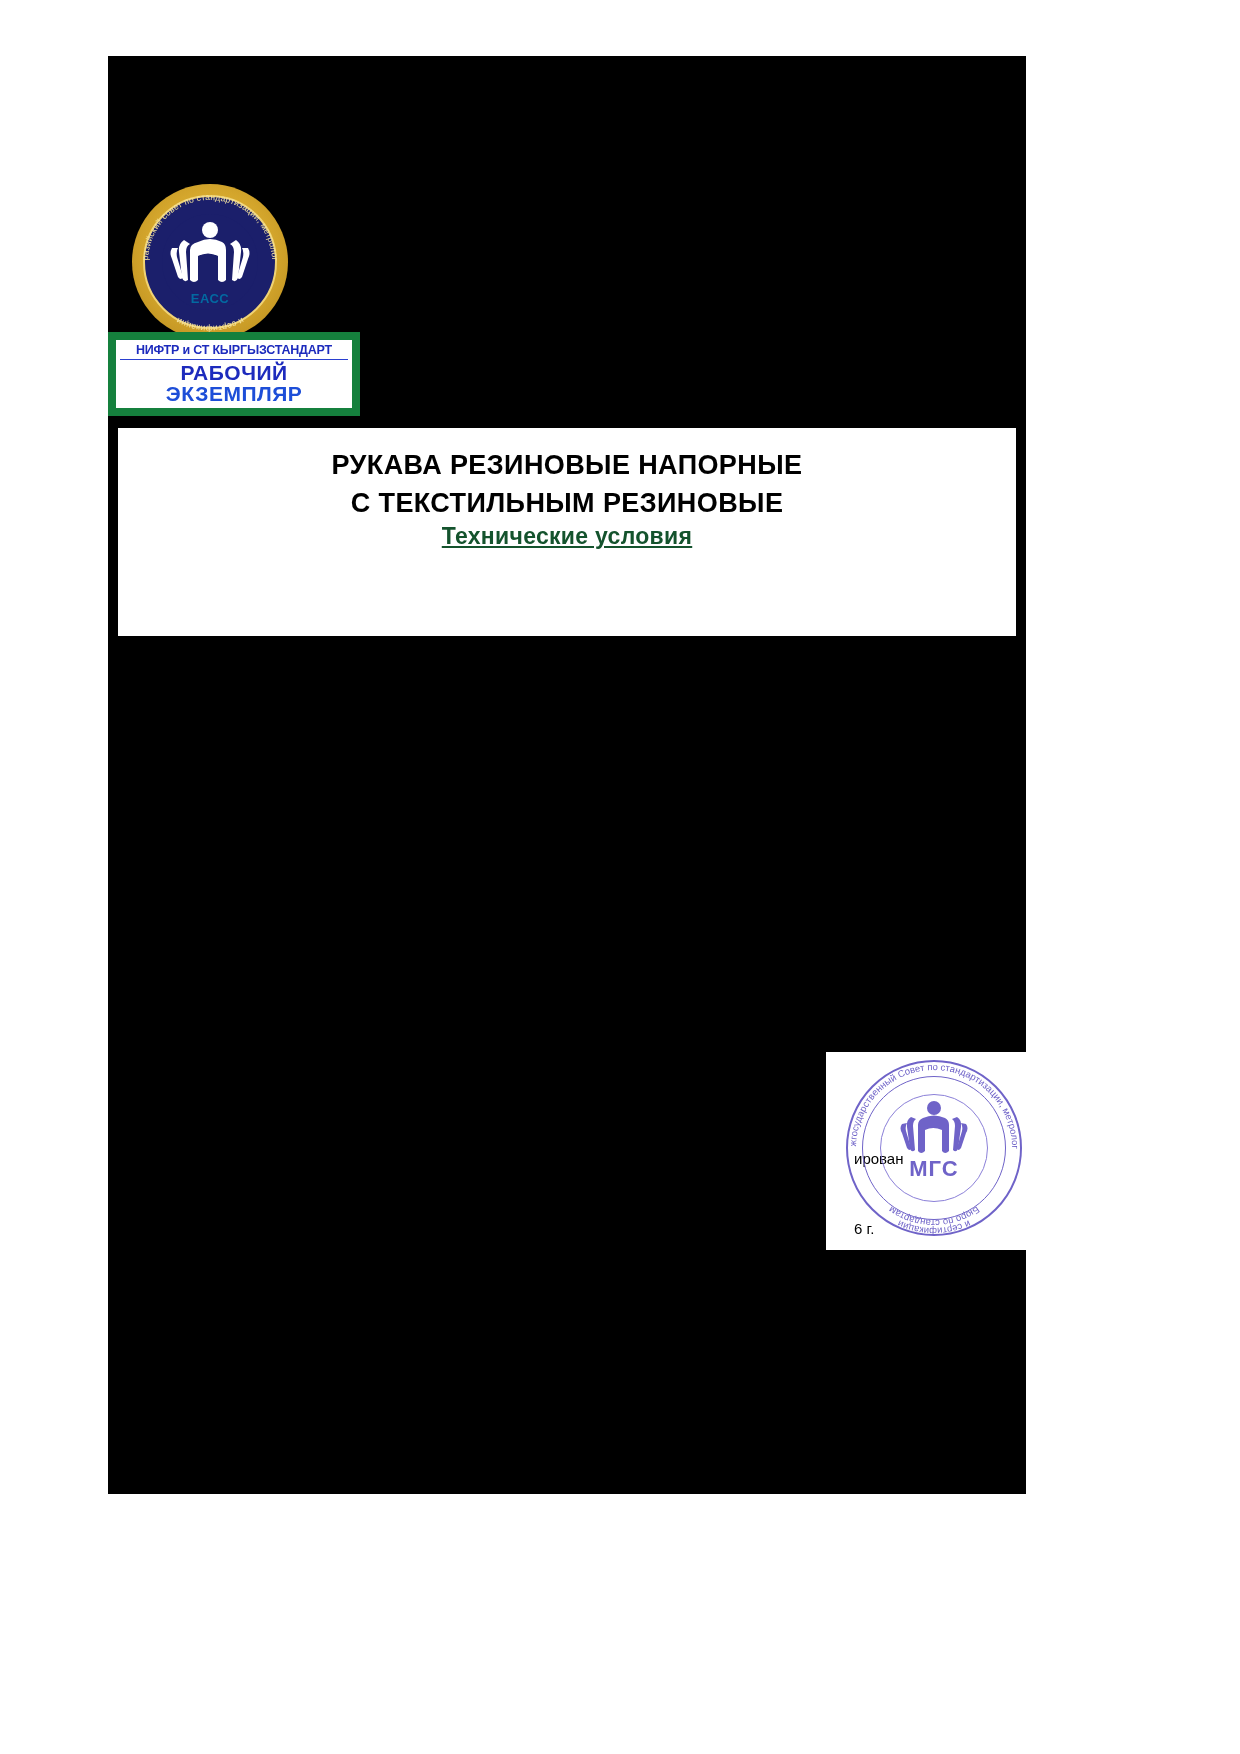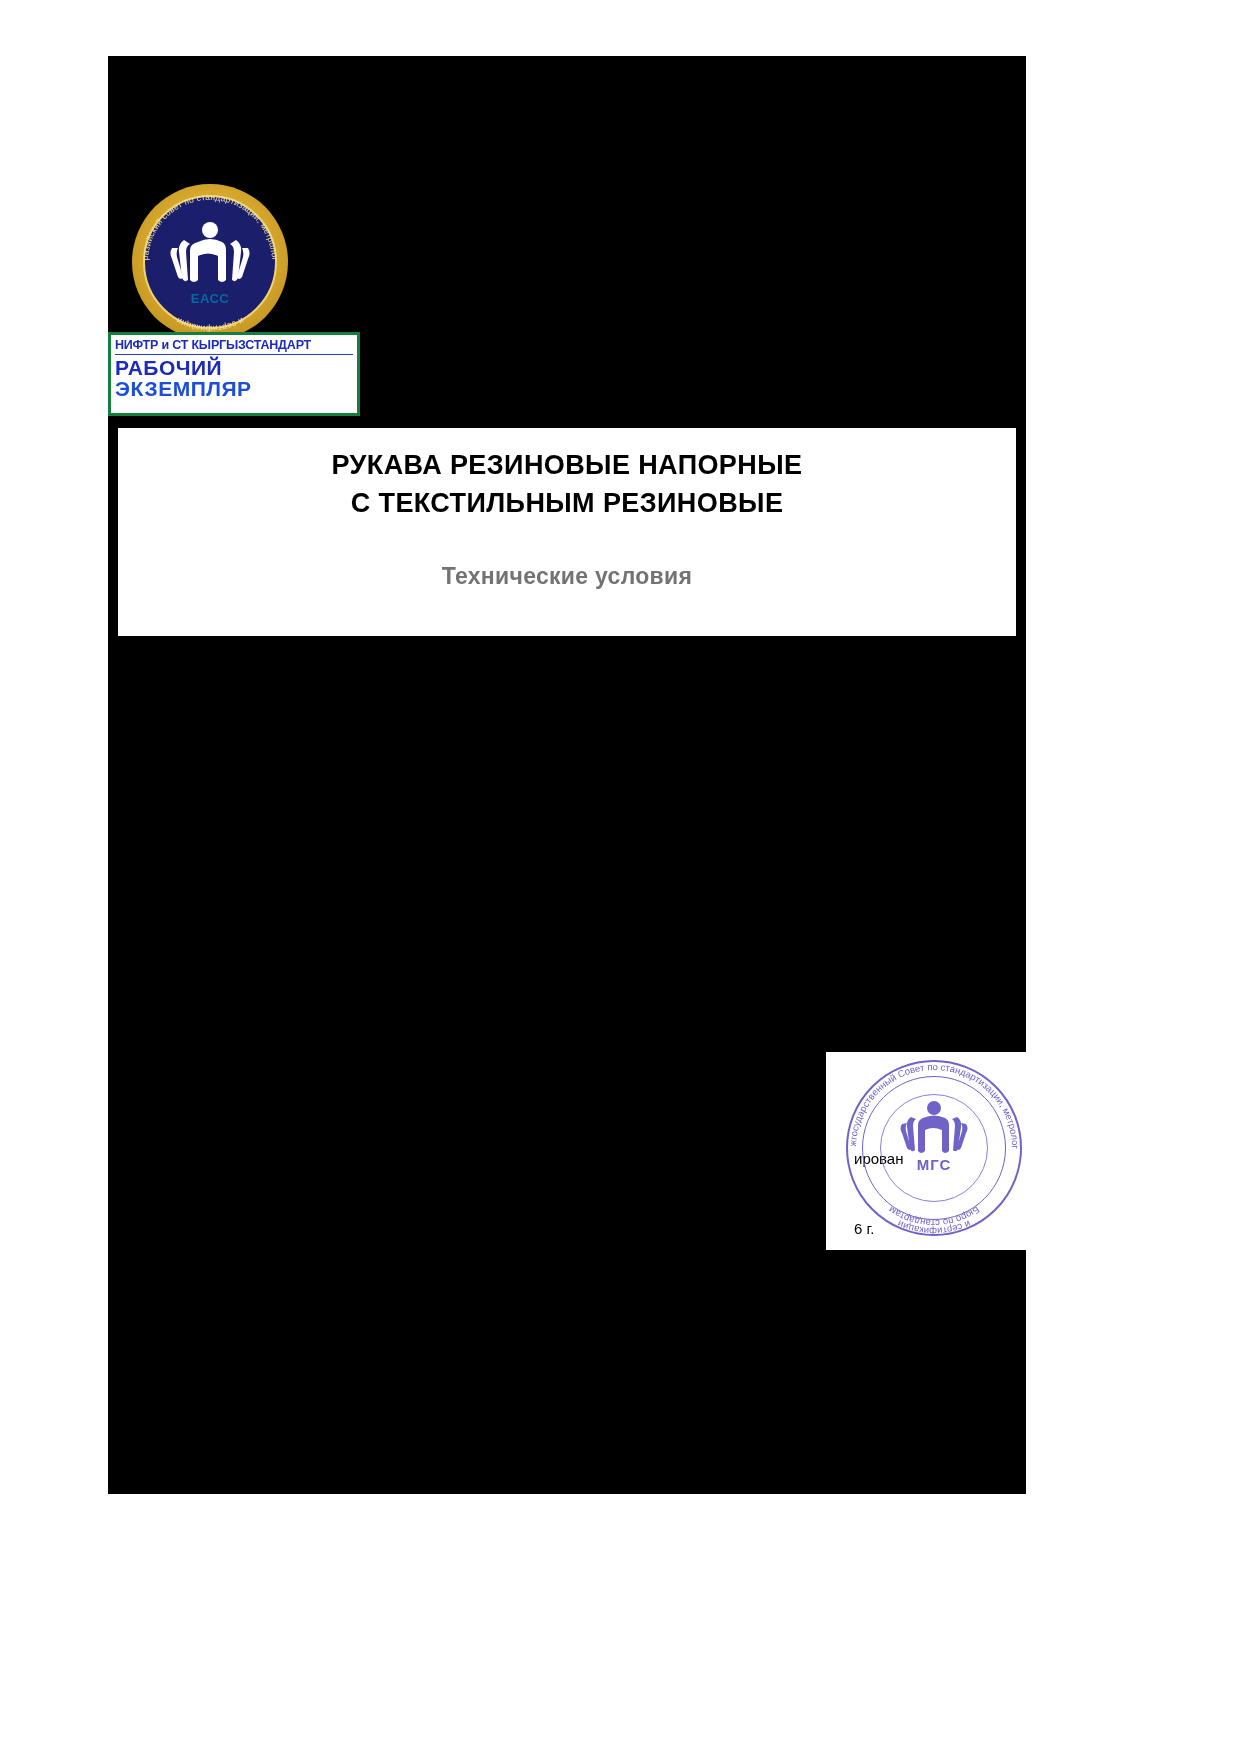--- a/index.html
+++ b/index.html
@@ -83,23 +83,24 @@
   .emblem .mark svg { display: block; }
 
   
   .work-stamp {
     position: absolute;
     left: 0px;
     top: 276px;
     width: 252px;
     height: 84px;
     background: #ffffff;
-    border: 3px solid #15803d;
+    border: 8px solid #15803d;
     box-sizing: border-box;
     padding: 3px 4px 4px 4px;
+    text-align: center;
   }
   .work-stamp .line1 {
     font-size: 12.5px;
     font-weight: bold;
     color: #1d2bbd;
     letter-spacing: -0.2px;
     border-bottom: 1px solid #2a3fd0;
     padding-bottom: 2px;
     white-space: nowrap;
   }
@@ -136,25 +137,25 @@
   }
   .title-band .t1,
   .title-band .t2 {
     font-size: 27px;
     font-weight: bold;
     color: #000000;
     letter-spacing: 0.4px;
     line-height: 1.42;
   }
   .title-band .subtitle {
-    margin-top: 40px;
     font-size: 23px;
     font-weight: bold;
-    color: #737373;
+    color: #14532d;
     letter-spacing: 0.3px;
+    text-decoration: underline;
   }
 
   
   .mgs-box {
     position: absolute;
     left: 718px;
     top: 996px;
     width: 200px;
     height: 198px;
     background: #ffffff;
@@ -202,21 +203,21 @@
     font-family: "Liberation Sans", sans-serif;
     fill: #6f63c8;
     font-size: 9.5px;
   }
   .mgs-stamp .mgs-label {
     position: absolute;
     left: 0;
     right: 0;
     top: 96px;
     text-align: center;
-    font-size: 15px;
+    font-size: 22px;
     font-weight: bold;
     color: #6f63c8;
     letter-spacing: 1px;
   }
   .mgs-stamp .mark2 {
     position: absolute;
     left: 54px;
     top: 38px;
     width: 68px;
     height: 56px;

